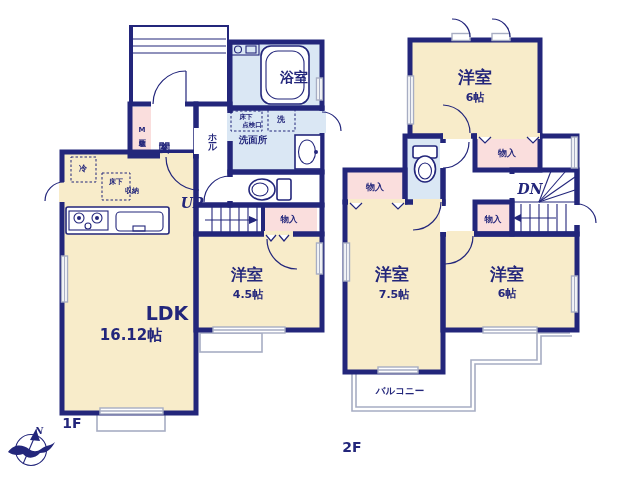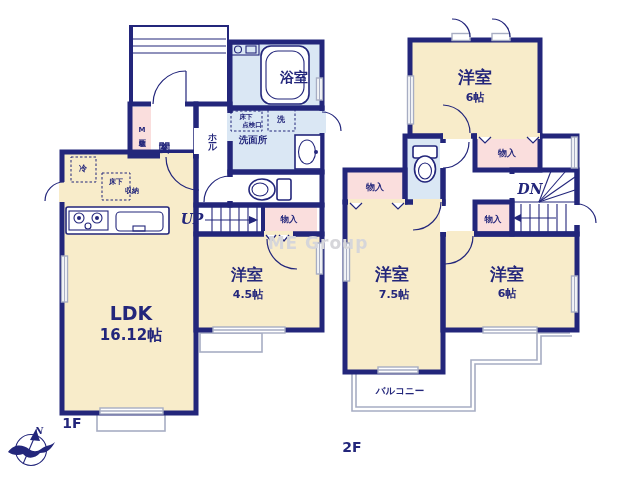--- a/index.html
+++ b/index.html
@@ -27,21 +27,21 @@
   .navyfill{fill:var(--wall);}
   .chev{fill:#fff;stroke:var(--wall);stroke-width:1.2;}
   
   .lbl{position:absolute;transform:translate(-50%,-50%);color:var(--text);
        font-weight:bold;white-space:nowrap;line-height:1;}
   .v{writing-mode:vertical-rl;text-orientation:mixed;}
   .vu{writing-mode:vertical-rl;text-orientation:upright;}
   .s6{font-size:6.5px;} .s7{font-size:7px;} .s8{font-size:8px;} .s85{font-size:8.5px;}
   .s9{font-size:9px;} .s95{font-size:9.5px;} .s10{font-size:14px;margin-left:44px;} .s11{font-size:11px;}
   .s13{font-size:14px;} .s14{font-size:11px;} .s15{font-size:15px;}
-  .s16{font-size:16px;} .s17{font-size:17px;} .s19{font-size:19px;}
+  .s16{font-size:16px;} .s17{font-size:17px;} .s19{font-size:19px;margin-left:36px;}
   .ital{font-family:"DejaVu Serif",serif;font-style:italic;}
   .wm{color:var(--watermark);font-size:17px;letter-spacing:1px;font-weight:bold;}
 </style>
 </head>
 <body>
 
 <div id="canvas">
 
 <svg id="plan-svg" width="640" height="480" viewBox="0 0 640 480">
 
@@ -295,32 +295,31 @@
 <span class="lbl s10" style="left:250px;top:77px">浴室</span>
 <span class="lbl s95" style="left:253px;top:140px">洗面所</span>
 <span class="lbl s7 vu" style="left:141.5px;top:130px">M下駄箱</span>
 <span class="lbl s8" style="left:83px;top:169px">冷</span>
 <span class="lbl s7" style="left:116px;top:182px">床下</span>
 <span class="lbl s7" style="left:132px;top:191px">収納</span>
 <span class="lbl s6" style="left:246px;top:117px">床下</span>
 <span class="lbl s6" style="left:252px;top:125px">点検口</span>
 <span class="lbl s8" style="left:281px;top:120px">洗</span>
 <span class="lbl s85" style="left:289px;top:219px">物入</span>
-<span class="lbl s13 ital" style="left:192px;top:219px">UP</span>
+<span class="lbl s13 ital" style="left:192px;top:203px">UP</span>
 <span class="lbl s13" style="left:72px;top:423px">1F</span>
 
 <span class="lbl s17" style="left:475px;top:77px">洋室</span>
 <span class="lbl s14" style="left:475px;top:97px">6帖</span>
 <span class="lbl s17" style="left:392px;top:274px">洋室</span>
 <span class="lbl s14" style="left:394px;top:294px">7.5帖</span>
 <span class="lbl s17" style="left:507px;top:274px">洋室</span>
 <span class="lbl s14" style="left:507px;top:293px">6帖</span>
 <span class="lbl s9" style="left:375px;top:187px">物入</span>
 <span class="lbl s9" style="left:507px;top:153px">物入</span>
 <span class="lbl s85" style="left:493px;top:219px">物入</span>
 <span class="lbl s13 ital" style="left:530px;top:189px">DN</span>
 <span class="lbl s95" style="left:400px;top:391px">バルコニー</span>
 <span class="lbl s13" style="left:352px;top:447px">2F</span>
 
-<span class="lbl wm" style="left:318px;top:243px">ME Group</span>
 <span class="lbl s9 ital" style="left:39px;top:431px">N</span>
 
 </div>
 
 </body></html>

